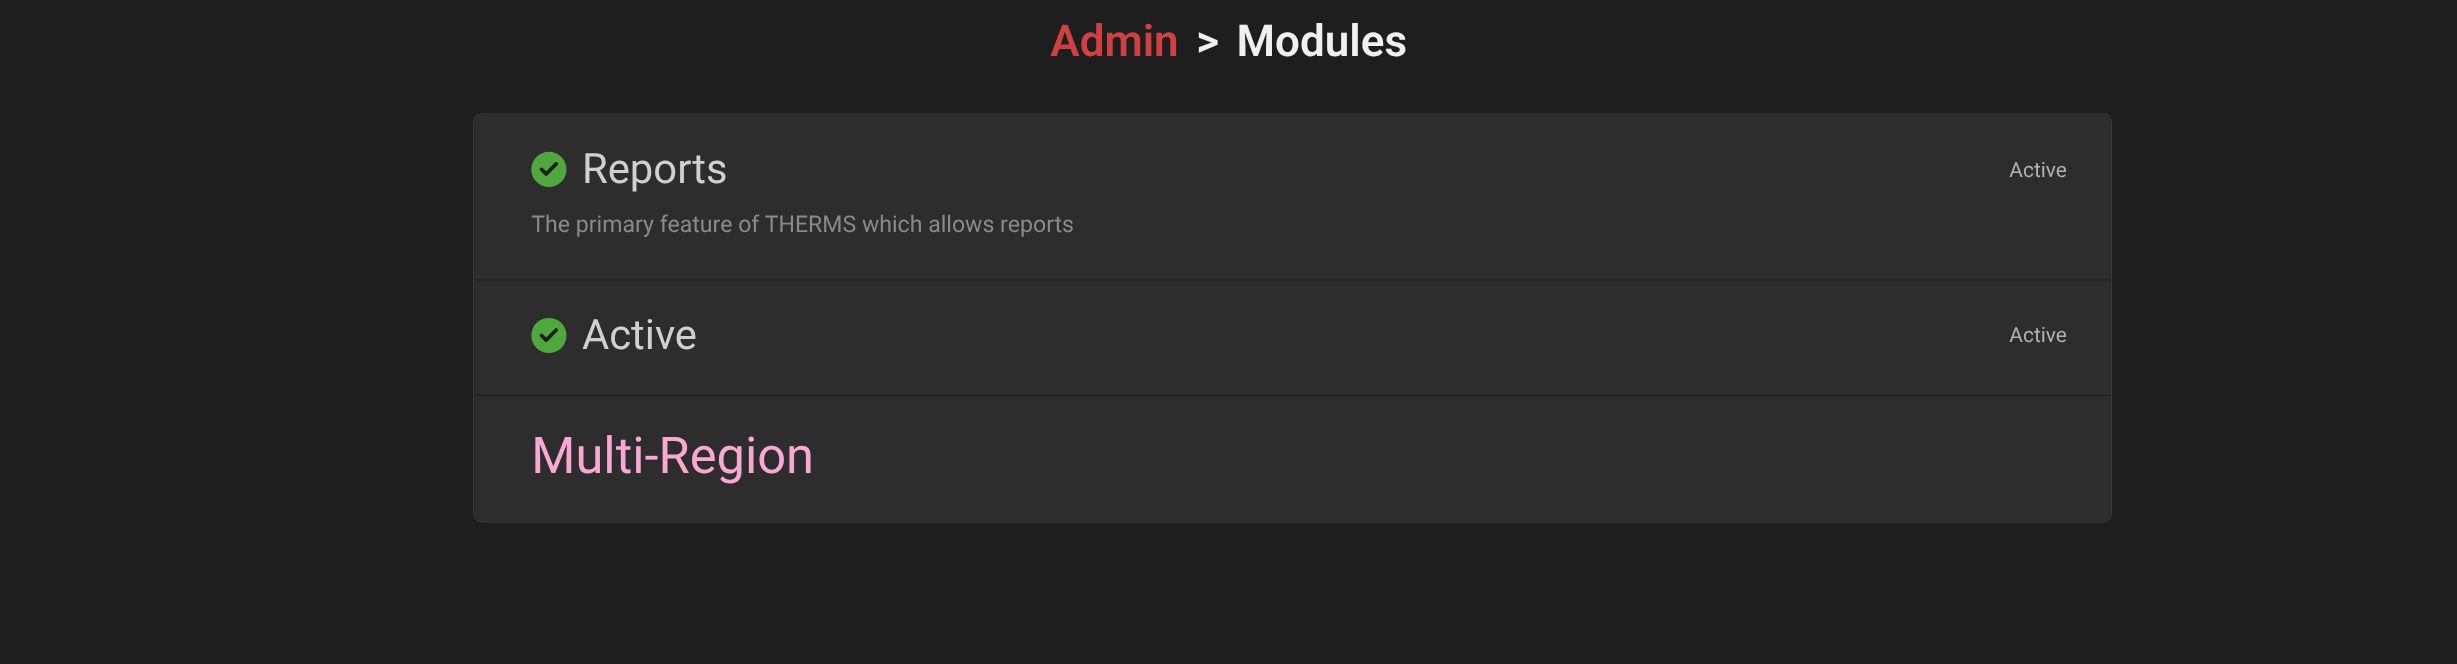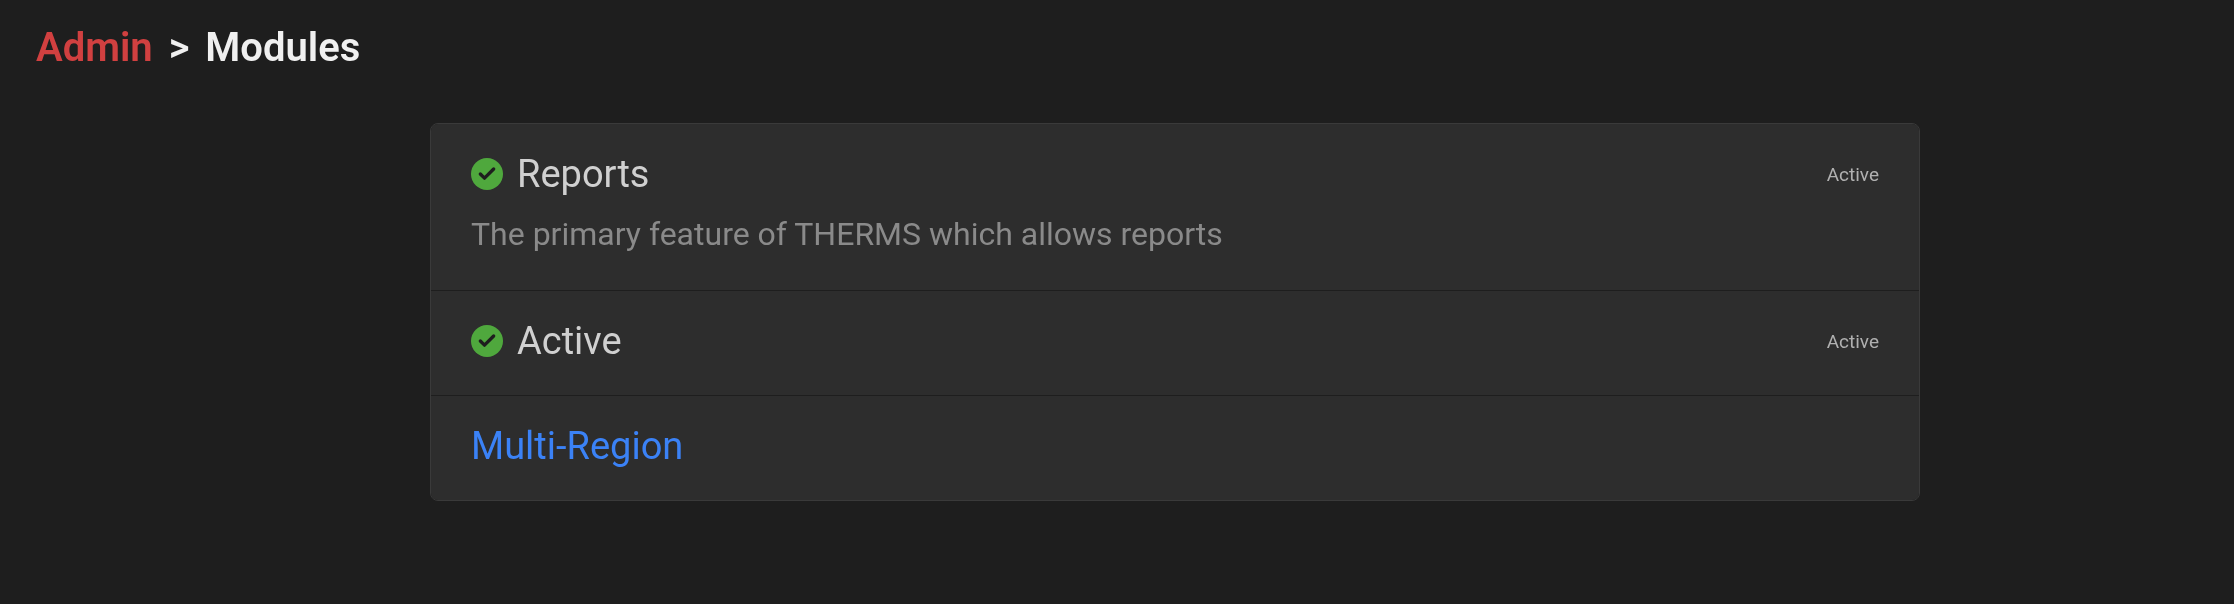--- a/index.html
+++ b/index.html
@@ -10,44 +10,45 @@
     body {
       background-color: #1e1e1e;
       color: #b8b8b8;
       font-family: -apple-system, BlinkMacSystemFont, "Segoe UI", Roboto, "Helvetica Neue", Arial, sans-serif;
       padding: 0;
       width: 2234px;
       height: 604px;
       overflow: hidden;
     }
     .breadcrumb {
-      padding: 24px 36px;
+      padding: 14px 36px;
       font-size: 40px;
       font-weight: 600;
+      text-align: center;
     }
     .breadcrumb-admin {
       color: #d14040;
     }
     .breadcrumb-sep {
       color: #f0f0f0;
       margin: 0 6px;
     }
     .breadcrumb-current {
       color: #f0f0f0;
     }
     .module-list {
       margin: 28px 0 0 430px;
       width: 1490px;
       border: 1px solid #3a3a3a;
       border-radius: 8px;
       overflow: hidden;
     }
     .module-card {
       background-color: #2d2d2d;
-      padding: 28px 40px 32px 40px;
+      padding: 28px 40px 32px 52px;
       border-bottom: 1px solid #1e1e1e;
     }
     .module-card:last-child {
       border-bottom: none;
     }
     .module-header {
       display: flex;
       align-items: center;
       justify-content: space-between;
     }
@@ -69,31 +70,31 @@
     .check-icon svg {
       width: 20px;
       height: 20px;
     }
     .module-title {
       font-size: 38px;
       color: #d0d0d0;
       font-weight: 400;
     }
     .module-title-no-icon {
-      font-size: 38px;
-      color: #3b82f6;
+      font-size: 46px;
+      color: #f9a8d4;
       font-weight: 400;
     }
     .module-status {
       font-size: 19px;
       color: #b0b0b0;
       font-weight: 400;
     }
     .module-desc {
-      font-size: 32px;
+      font-size: 21px;
       color: #8a8a8a;
       margin-top: 14px;
       line-height: 1.5;
       max-width: 1340px;
     }
   </style>
 </head>
 <body>
 
 <div class="breadcrumb">

